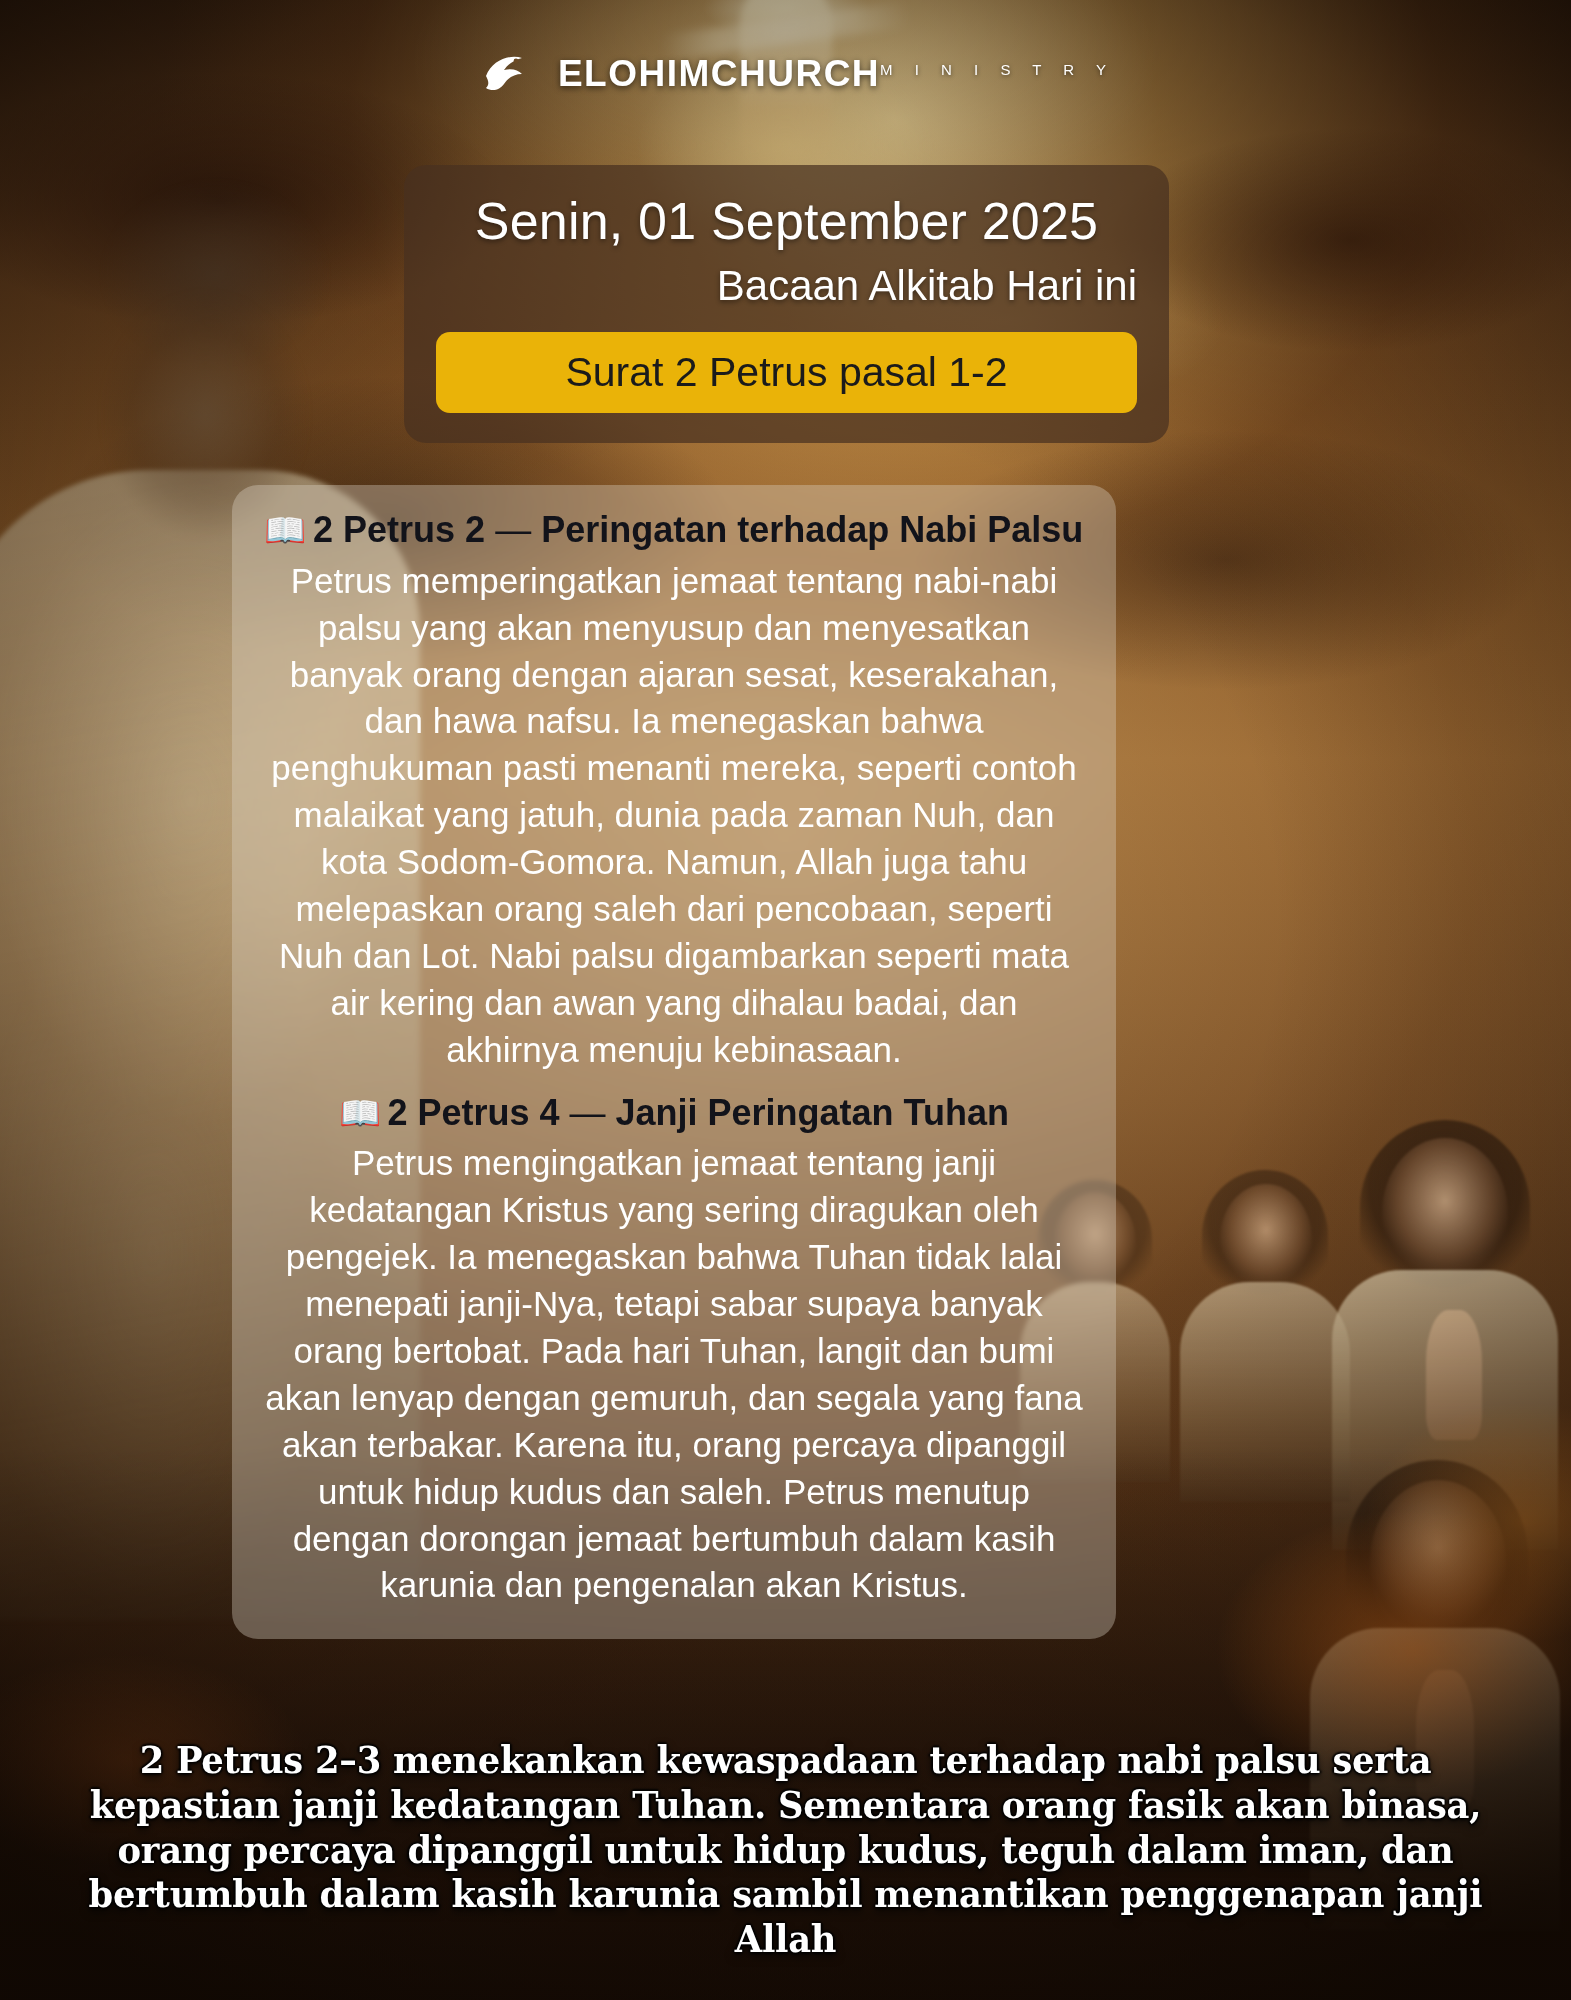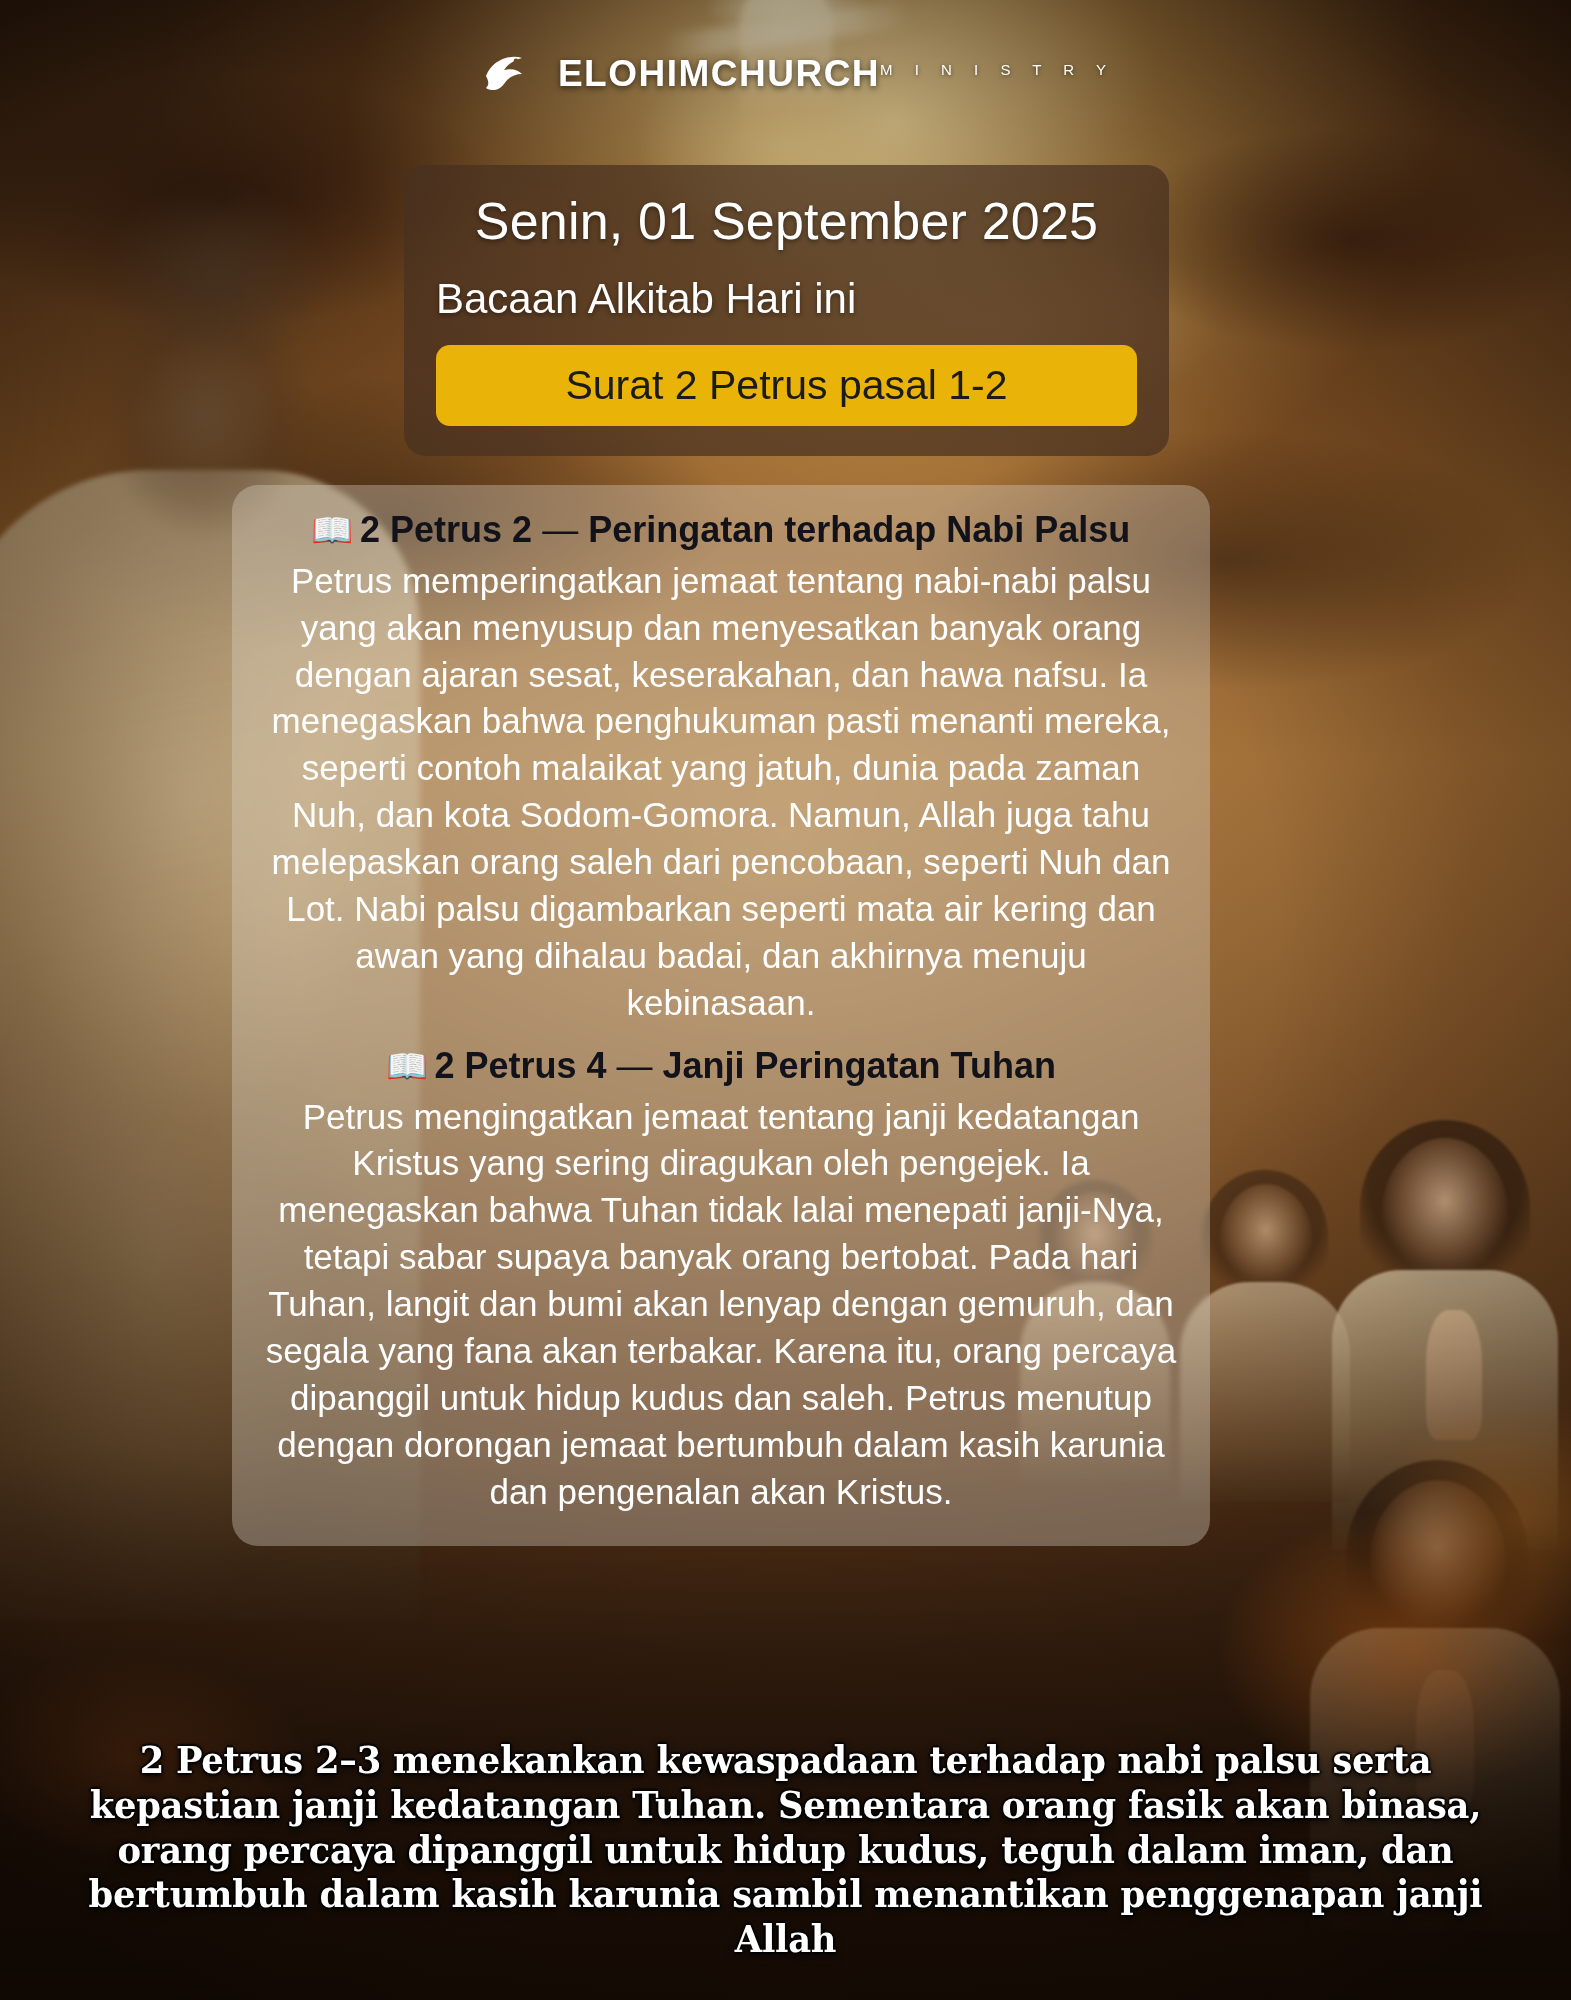--- a/index.html
+++ b/index.html
@@ -210,42 +210,42 @@
   .header-date {
     color: #ffffff;
     font-size: 52px;
     text-align: center;
     letter-spacing: 0.2px;
     text-shadow: 0 2px 5px rgba(0,0,0,0.45);
   }
   .header-sub {
     color: #ffffff;
     font-size: 42px;
-    text-align: left;
-    margin-top: 24px;
+    text-align: right;
+    margin-top: 11px;
     text-shadow: 0 2px 5px rgba(0,0,0,0.45);
   }
   .header-pill {
     margin-top: 22px;
     background: #eab308;
     border-radius: 14px;
     padding: 17px 10px;
     text-align: center;
   }
   .header-pill-text {
     color: #1b1b1b;
     font-size: 41px;
   }
 
   
   .body-panel {
     position: absolute;
     top: 485px;
     left: 232px;
-    width: 978px;
+    width: 884px;
     background: rgba(222,214,200,0.36);
     border-radius: 26px;
     padding: 22px 30px 30px 30px;
     box-sizing: border-box;
     z-index: 6;
     backdrop-filter: blur(2px);
   }
   .section-heading {
     color: #12131a;
     font-size: 36px;

